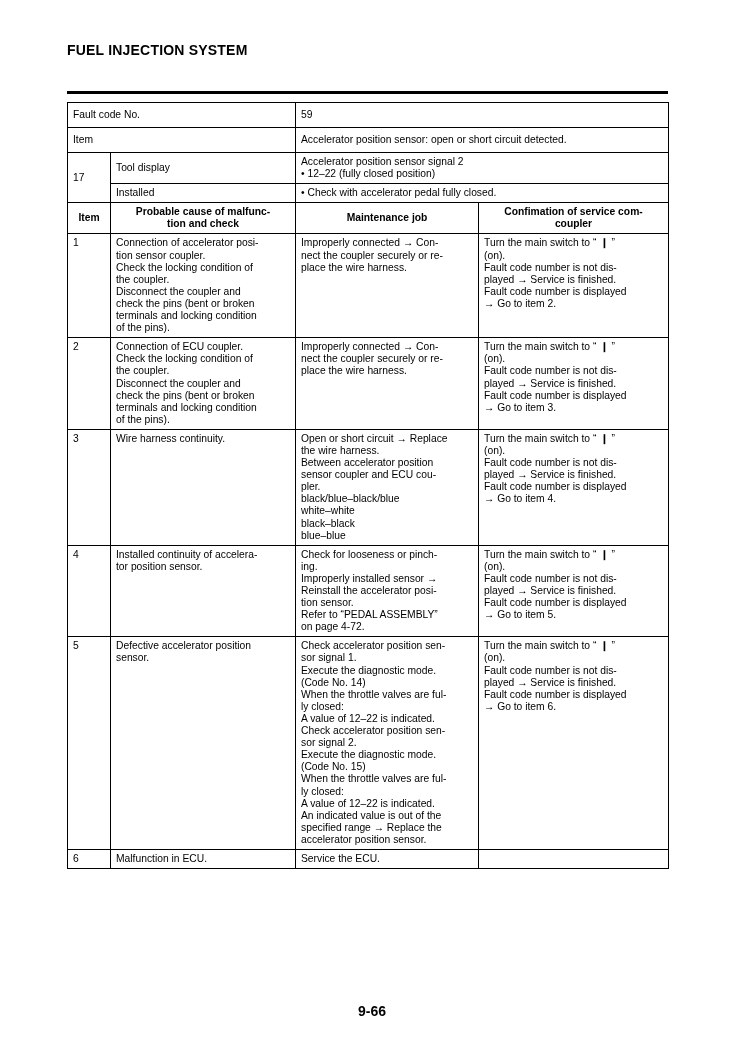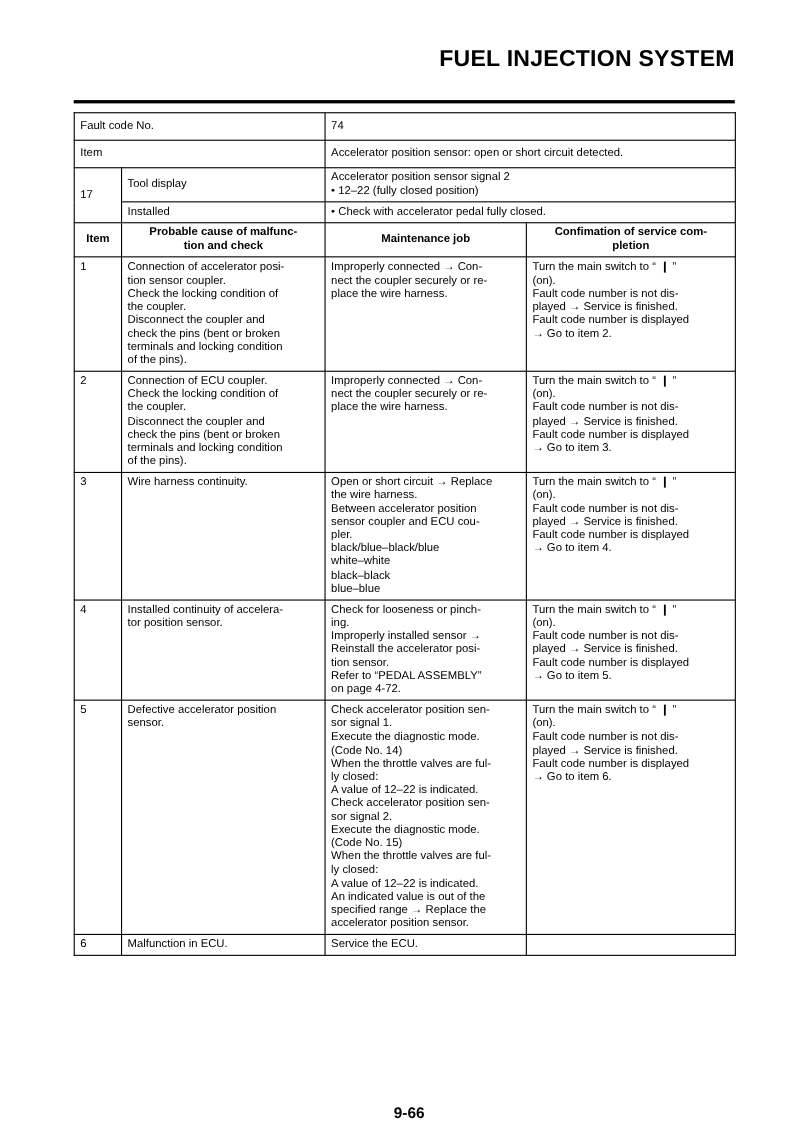--- a/index.html
+++ b/index.html
@@ -23,22 +23,22 @@
     height: 1037px;
     overflow: hidden;
   }
 
   
   .page-header {
     position: absolute;
     left: 67px;
     top: 42px;
     width: 601px;
-    text-align: right;
-    font-size: 21px;
+    text-align: left;
+    font-size: 14px;
     font-weight: bold;
     letter-spacing: 0.2px;
   }
 
   .header-rule {
     position: absolute;
     left: 67px;
     top: 91px;
     width: 601px;
     height: 3px;
@@ -142,21 +142,21 @@
     <colgroup>
       <col class="col-item">
       <col class="col-cause">
       <col class="col-job">
       <col class="col-confirm">
     </colgroup>
     <tbody>
 
       <tr class="row-meta">
         <td colspan="2" class="cell-label">Fault code No.</td>
-        <td colspan="2" class="b">74</td>
+        <td colspan="2" class="b">59</td>
       </tr>
 
       <tr class="row-meta">
         <td colspan="2" class="cell-label">Item</td>
         <td colspan="2" class="b">Accelerator position sensor: open or short circuit detected.</td>
       </tr>
 
       <tr class="tool-row">
         <td rowspan="2" class="group-no">17</td>
         <td class="cell-label">Tool display</td>
@@ -168,21 +168,21 @@
         <td class="cell-label">Installed</td>
         <td colspan="2" class="multiline">• Check with accelerator pedal fully closed.</td>
       </tr>
 
       <tr class="colhead">
         <td class="col-item">Item</td>
         <td class="multiline">Probable cause of malfunc-
 tion and check</td>
         <td class="multiline">Maintenance job</td>
         <td class="multiline">Confimation of service com-
-pletion</td>
+coupler</td>
       </tr>
 
     </tbody>
     <tbody id="rows-body">
         <tr>
           <td class="col-item itemnum">1</td>
           <td class="multiline">Connection of accelerator posi-
 tion sensor coupler.
 Check the locking condition of
 the coupler.

